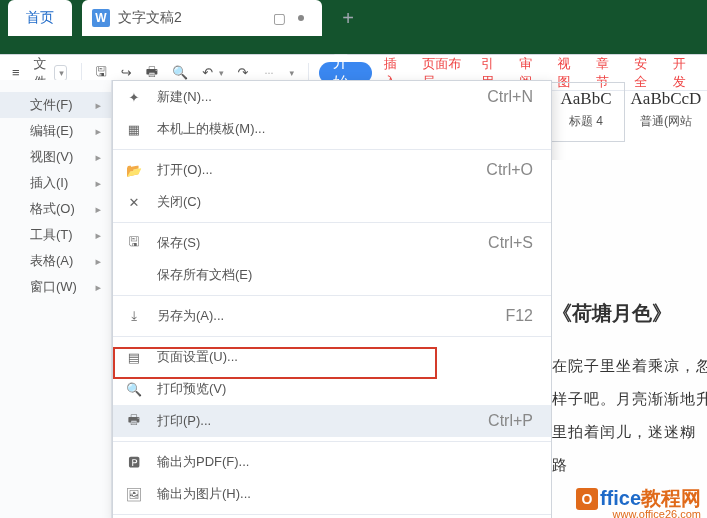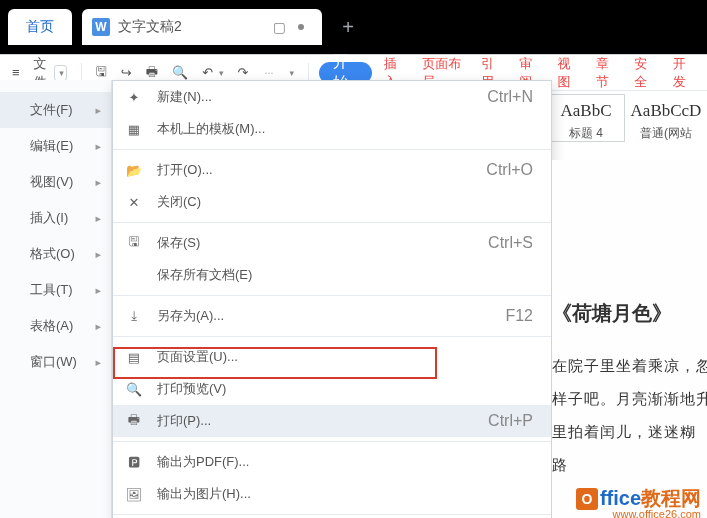--- a/index.html
+++ b/index.html
@@ -10,23 +10,22 @@
       width: 707px;
       height: 518px;
       overflow: hidden;
       position: relative;
       color: #333;
     }
     
     
     .titlebar {
       height: 55px;
-      background: #000000;
-      display: flex;
-      align-items: center;
+      background: #14532d;
+      display: flex;
       border-bottom: 1px solid #d0d5dc;
     }
     .home-tab {
       background: #fff;
       border-radius: 6px 6px 0 0;
       height: 36px;
       margin-left: 8px;
       padding: 0 18px;
       display: flex;
       align-items: center;
@@ -126,39 +125,38 @@
       display: flex;
       gap: 2px;
     }
     .stylecell {
       border: 1px solid #d0d5dc;
       width: 78px;
       display: flex;
       flex-direction: column;
       align-items: center;
       padding-top: 6px;
-      margin-top: 12px;
     }
     .stylecell.alt { border-color: transparent; }
     .stylecell .sample { font-family: "Times New Roman", serif; font-size: 17px;}
     .stylecell .sname { font-size: 12px; color: #555; margin-top:4px; }
     
     
     .leftmenu {
       position: absolute;
       left: 0;
       top: 80px;
       width: 112px;
       background: #fafbfc;
       border-right: 1px solid #e5e9f0;
       height: 480px;
       padding-top: 12px;
     }
     .leftmenu .mi {
-      height: 36px;
+      height: 26px;
       display: flex;
       align-items: center;
       justify-content: space-between;
       padding: 0 10px 0 30px;
       color: #555;
       font-size: 13px;
     }
     .leftmenu .mi.sel { background: #e9eef4; }
     .leftmenu .mi .arrow { color: #999; font-size: 11px; }
     

